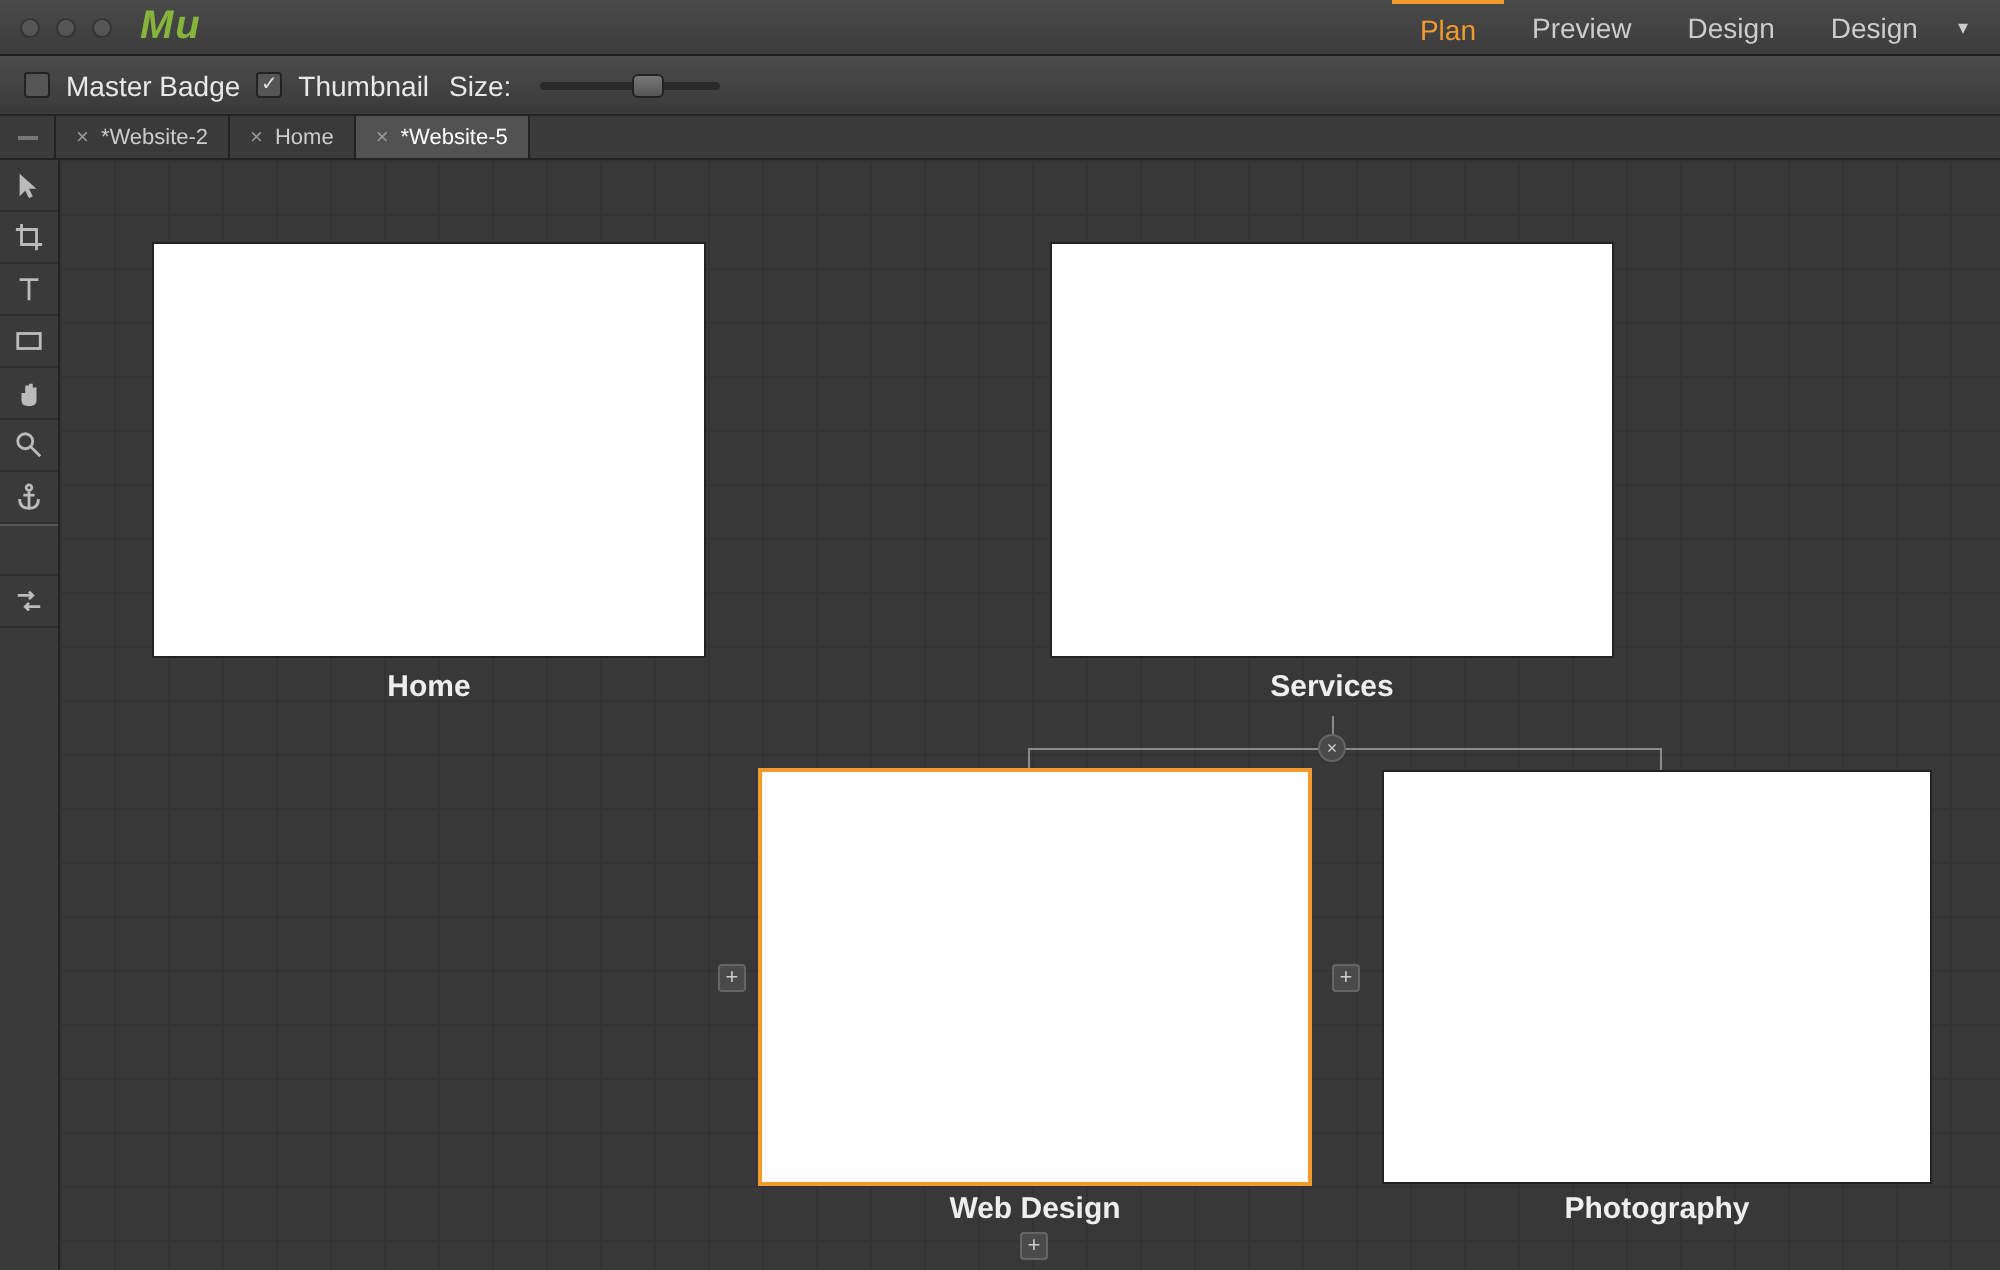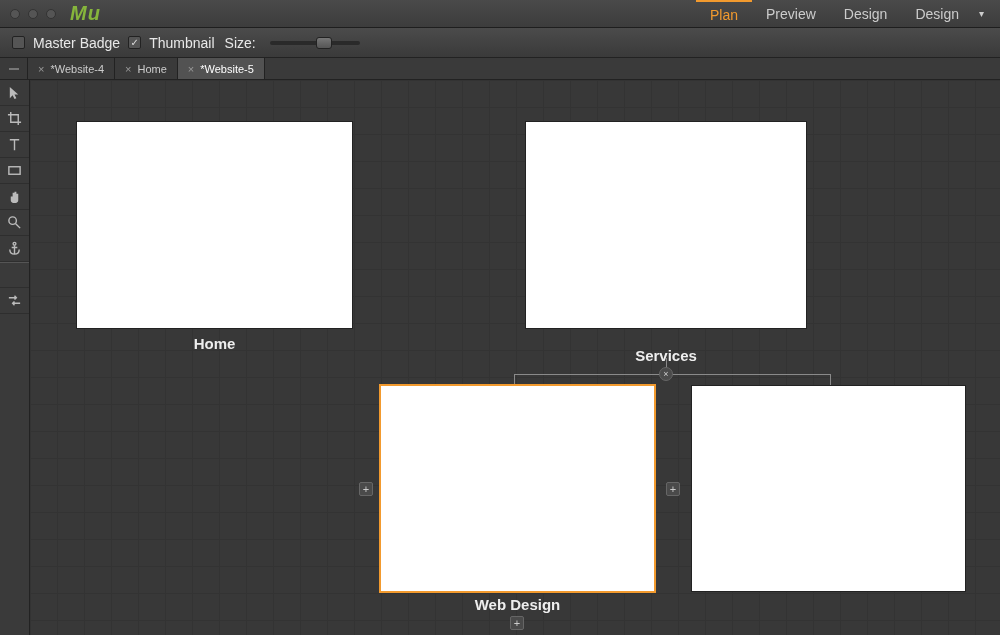--- a/index.html
+++ b/index.html
@@ -76,21 +76,21 @@
     <div class="slider-thumb"></div>
   </div>
 </div>
 
 <div class="tabstrip">
   <div class="dock-grip">
       <span></span>
     </div>
   <div class="doc-tab">
     <span class="tab-x">×</span>
-    <span>*Website-4</span>
+    <span>*Website-2</span>
   </div>
   <div class="doc-tab">
     <span class="tab-x">×</span>
     <span>Home</span>
   </div>
   <div class="doc-tab active">
     <span class="tab-x">×</span>
     <span>*Website-5</span>
   </div>
 </div>
@@ -142,30 +142,31 @@
         </svg>
       </div>
   </div>
 
   <div class="canvas">
 
     <div class="thumb-box" style="left:47px; top:42px; width:275px; height:206px;"></div>
     <div class="thumb-label" style="left:47px; top:255px; width:275px;">Home</div>
 
     <div class="thumb-box" style="left:496px; top:42px; width:280px; height:206px;"></div>
-    <div class="thumb-label" style="left:496px; top:255px; width:280px;margin-top:12px;">Services</div>
+    <div class="thumb-label" style="left:496px; top:255px; width:280px;">Services</div>
 
     <div class="connector" style="left:636px; top:278px; width:0; height:16px; border-left:1px solid #8a8a8a;"></div>
     <div class="connector" style="left:484px; top:294px; width:316px; height:0; border-top:1px solid #8a8a8a;"></div>
     <div class="connector" style="left:484px; top:294px; width:0; height:12px; border-left:1px solid #8a8a8a;"></div>
     <div class="connector" style="left:800px; top:294px; width:0; height:12px; border-left:1px solid #8a8a8a;"></div>
     <div class="close-bubble" style="left:629px; top:287px;">×</div>
 
     <div class="thumb-box selected" style="left:351px; top:306px; width:273px; height:205px;"></div>
     <div class="thumb-label" style="left:351px; top:516px; width:273px;">Web Design</div>
     <div class="plus-btn" style="left:329px; top:402px;">+</div>
     <div class="plus-btn" style="left:636px; top:402px;">+</div>
     <div class="plus-btn" style="left:480px; top:536px;">+</div>
 
     <div class="thumb-box" style="left:662px; top:306px; width:273px; height:205px;"></div>
+    <div class="thumb-label" style="left:662px; top:516px; width:273px;">Photography</div>
 
   </div>
 </div>
 
 </body></html>

